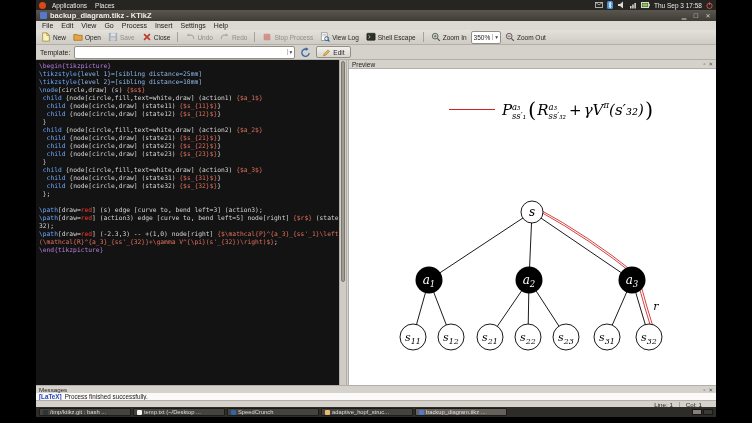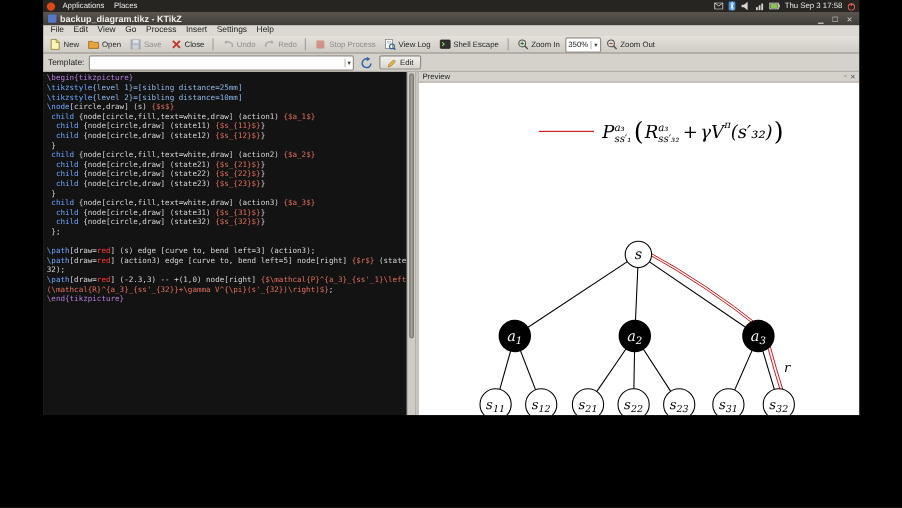--- a/index.html
+++ b/index.html
@@ -1,16 +1,16 @@
 <!DOCTYPE html>
 <html><head>
 <meta charset="utf-8">
 <style>
   html,body{margin:0;padding:0;background:#000;}
-  #screen{position:relative;width:752px;height:346px;background:#000;overflow:hidden;font-family:"Liberation Sans",sans-serif;}
+  #screen{position:relative;width:752px;height:423px;background:#000;overflow:hidden;font-family:"Liberation Sans",sans-serif;}
   #desktop{position:absolute;left:36px;top:0;width:680px;height:417px;background:#3c3b37;}
 
   
   #toppanel{position:absolute;left:0;top:0;right:0;height:10px;background:#262522;color:#e8e8e8;
     display:flex;align-items:center;justify-content:space-between;font-size:6.5px;padding:0 3px;box-sizing:border-box;}
   .tp-left,.tp-right{display:flex;align-items:center;gap:4px;}
   .tp-menu{padding:0 2px;cursor:default;}
   .ubuntu{width:7px;height:7px;border-radius:50%;background:#dd4814;display:inline-block;}
   .ind{display:inline-flex;align-items:center;}
   

